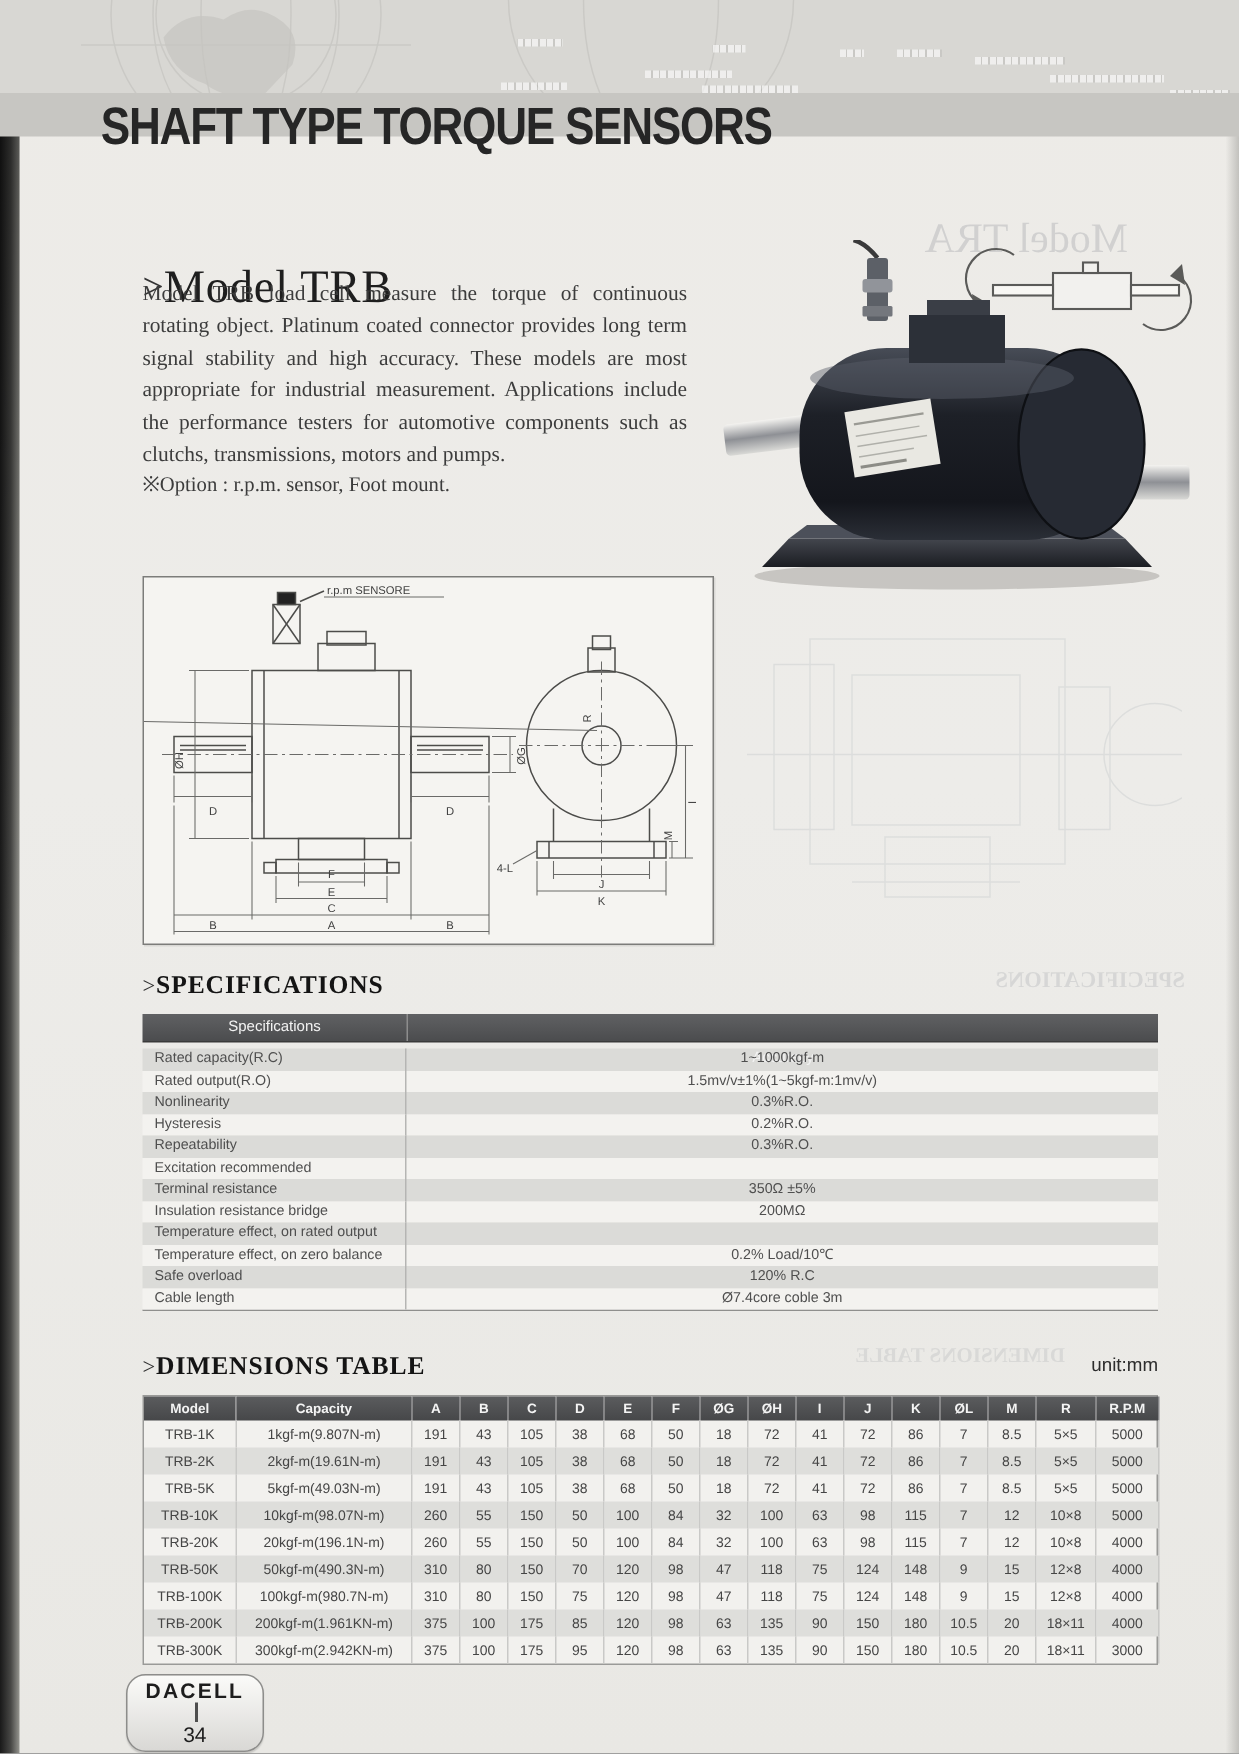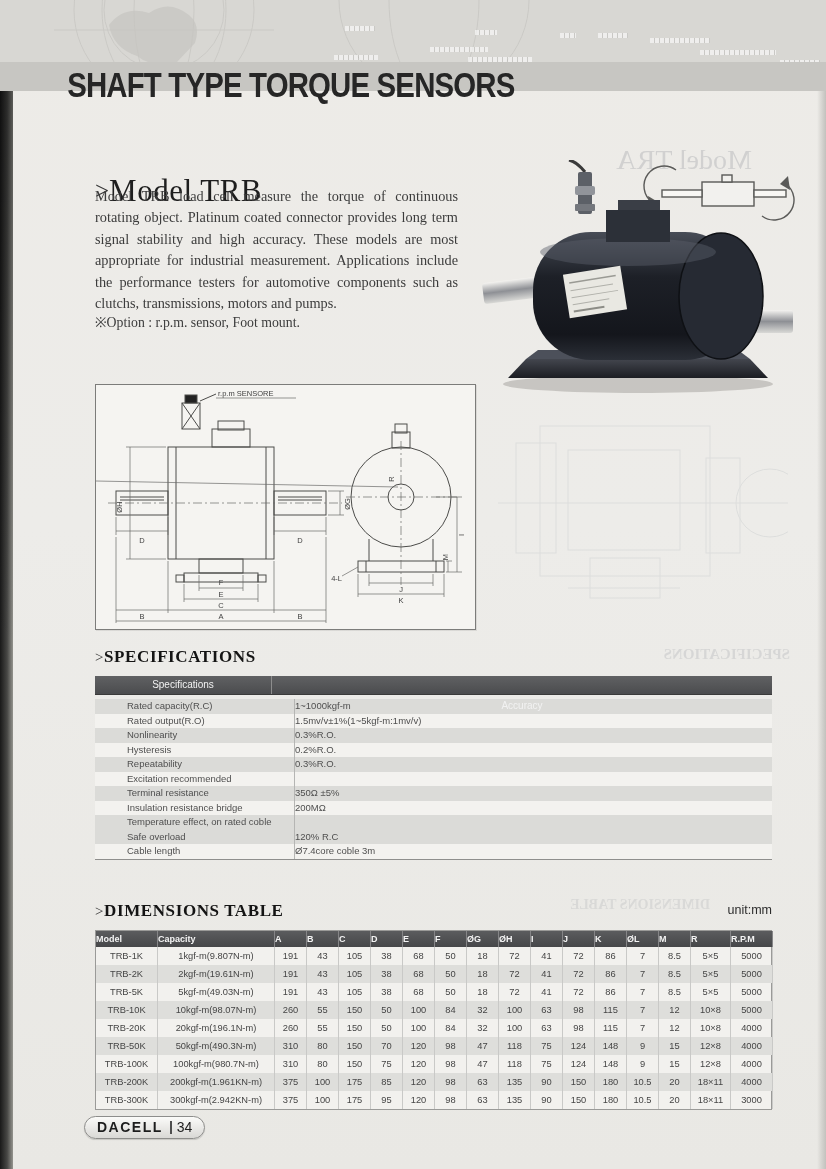--- a/index.html
+++ b/index.html
@@ -51,36 +51,36 @@
   .spec-table{position:absolute;left:95px;top:676px;width:677px;}
   .spec-hrow{display:flex;height:18px;background:linear-gradient(180deg,#606163,#4b4c4e);
       border-bottom:1px solid #3a3a3a;}
   .spec-hcell{color:#f2f2f2;font-size:10px;line-height:18px;text-align:center;}
   .spec-hcell.l{width:176px;border-right:1px solid #8d8d8d;}
   .spec-hcell.r{flex:1;margin-top:21px;}
   .spec-gap{height:4px;}
   .srow{display:flex;height:14.5px;background:#f3f2ef;}
   .srow.alt{background:#dbdbd8;}
   .slabel{width:176px;padding-left:8px;box-sizing:border-box;font-size:9.5px;line-height:14.5px;color:#4f4f4f;
-      border-right:1px solid #b5b5b3;white-space:nowrap;margin-left:24px;}
-  .svalue{flex:1;text-align:left;font-size:9.5px;line-height:14.5px;color:#4f4f4f;}
+      border-right:1px solid #b5b5b3;white-space:nowrap;}
+  .svalue{flex:1;text-align:center;font-size:9.5px;line-height:14.5px;color:#4f4f4f;}
   .spec-bottom{border-bottom:1px solid #8f8f8d;}
   
   .dim-grid{position:absolute;left:95px;top:930px;width:677px;display:grid;
       grid-template-columns:62px 117px repeat(13,32px) 40px 42px;
       border:1px solid #9a9a98;box-sizing:border-box;background:#f2f1ee;}
   .dh{background:linear-gradient(180deg,#5b5c5e,#464749);color:#f4f4f4;font-size:9px;font-weight:700;
-      line-height:16px;text-align:left;border-right:1px solid #858587;white-space:nowrap;overflow:hidden;}
+      line-height:16px;text-align:center;border-right:1px solid #858587;white-space:nowrap;overflow:hidden;}
   .dc{font-size:9.3px;line-height:18px;text-align:center;color:#454545;border-right:1px solid #c9c9c7;
       white-space:nowrap;overflow:hidden;}
   .dc.alt{background:#dededb;}
   
   .footer-pill{position:absolute;left:84px;top:1116px;display:inline-flex;align-items:center;
       padding:2px 12px 3px 12px;border:1.5px solid #8d8d8b;border-radius:13px;
-      background:linear-gradient(180deg,#fbfbf9,#d9d8d5);box-shadow:0 1px 1px rgba(0,0,0,.15);}
+      background:linear-gradient(180deg,#fbfbf9,#d9d8d5);box-shadow:0 1px 1px rgba(0,0,0,.15);flex-direction:column;}
   .footer-brand{font-size:14px;font-weight:700;letter-spacing:1.5px;color:#1d1d1d;}
   .footer-div{width:2px;height:13px;background:#4e4e4e;margin:0 5px 0 7px;}
   .footer-num{font-size:14px;font-weight:400;color:#1d1d1d;}
 </style>
 </head>
 <body>
 
 <div class="page">
   <div class="spine"></div>
   <div class="edge-right"></div>
@@ -341,21 +341,25 @@
         </div>
         <div class="srow alt">
           <div class="slabel">Terminal resistance</div>
           <div class="svalue">350Ω ±5%</div>
         </div>
         <div class="srow">
           <div class="slabel">Insulation resistance bridge</div>
           <div class="svalue">200MΩ</div>
         </div>
         <div class="srow alt">
-          <div class="slabel">Temperature effect, on rated coble</div>
+          <div class="slabel">Temperature effect, on rated output</div>
+        </div>
+        <div class="srow">
+          <div class="slabel">Temperature effect, on zero balance</div>
+          <div class="svalue">0.2% Load/10℃</div>
         </div>
         <div class="srow alt">
           <div class="slabel">Safe overload</div>
           <div class="svalue">120% R.C</div>
         </div>
         <div class="srow">
           <div class="slabel">Cable length</div>
           <div class="svalue">Ø7.4core coble 3m</div>
         </div>
       </div>

